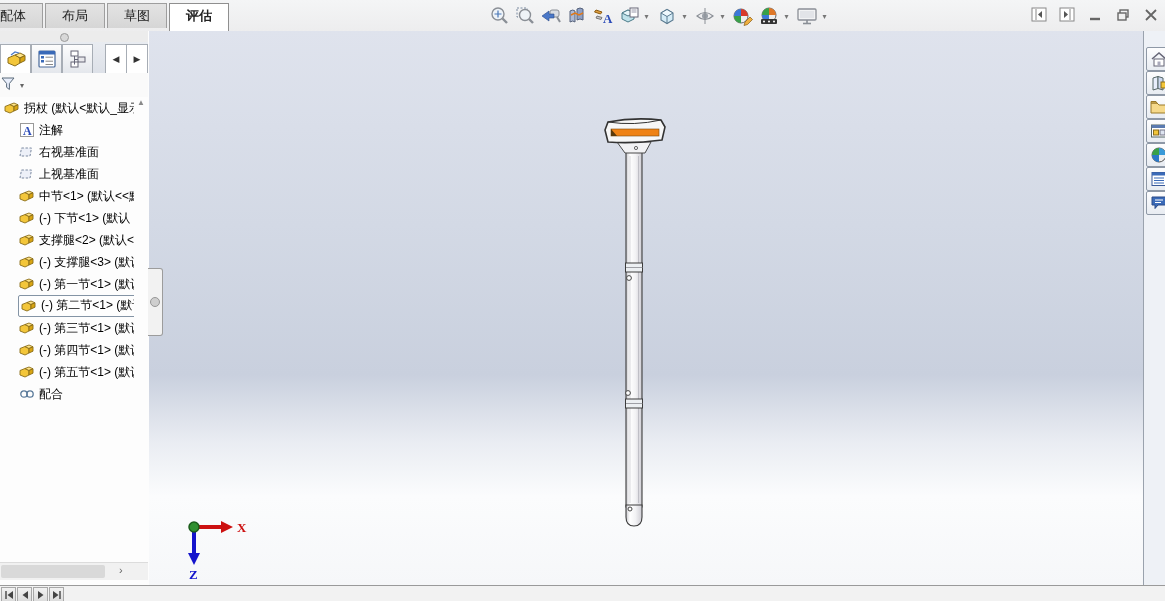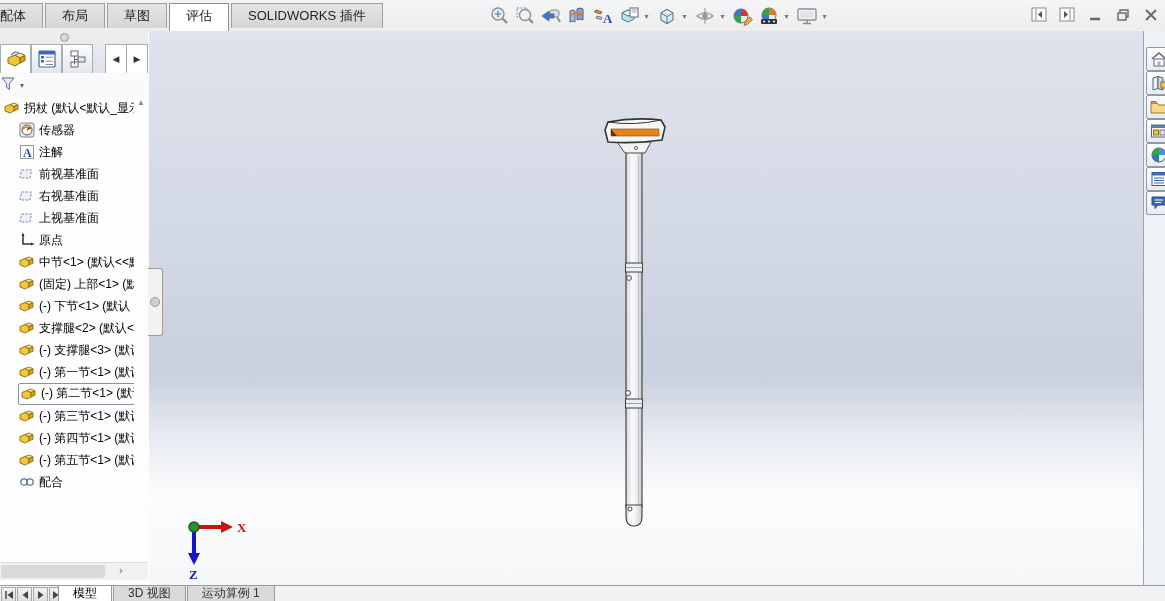--- a/index.html
+++ b/index.html
@@ -3,21 +3,21 @@
 <meta charset="utf-8">
 <style>
   html,body{margin:0;padding:0;}
   body{width:1165px;height:601px;overflow:hidden;font-family:"Liberation Sans",sans-serif;font-size:12px;background:#f0f0f0;-webkit-font-smoothing:antialiased;}
   #app{position:relative;width:1165px;height:601px;background:#f0f0f0;}
 
   
   #topbar{position:absolute;left:0;top:0;width:1165px;height:31px;background:linear-gradient(#f4f5f6,#ededee);border-bottom:1px solid #b6b6b6;}
   #ribbon-tabs{position:absolute;left:-30px;top:3px;height:27px;display:flex;}
   .rtab{height:24px;line-height:24px;padding:0 16px;margin-right:2px;background:linear-gradient(#e3e3e3,#d6d6d6);border:1px solid #9e9e9e;border-bottom:none;color:#222;font-size:13px;white-space:nowrap;}
-  .rtab.active{background:#fff;height:27px;border-color:#8f8f8f;}
+  .rtab.active{background:#fff;height:27px;border-color:#8f8f8f;font-weight:bold;}
   #hud-toolbar{position:absolute;left:486px;top:3px;height:26px;display:flex;align-items:center;}
   .hud-btn{width:24px;height:24px;margin:0 1px;display:flex;align-items:center;justify-content:center;}
   .hud-caret{font-size:8px;color:#777;width:9px;text-align:center;margin-right:3px;}
   #win-controls{position:absolute;right:2px;top:5px;display:flex;align-items:center;}
   .wc-btn{width:24px;height:20px;margin-left:4px;display:flex;align-items:center;justify-content:center;}
 
   
   #left-panel{position:absolute;left:0;top:31px;width:149px;height:554px;background:#fdfdfd;border-right:1px solid #a3a3a3;}
   #pin-strip{position:absolute;left:0;top:0;width:148px;height:11px;background:#ececec;}
   #pin-dot{position:absolute;left:60px;top:2px;width:7px;height:7px;border-radius:50%;background:#d8d8d8;border:1px solid #9a9a9a;}
@@ -68,21 +68,20 @@
 <body>
 
 <div id="app">
 
   <div id="topbar">
     <div id="ribbon-tabs">
         <div class="rtab">装配体</div>
         <div class="rtab">布局</div>
         <div class="rtab">草图</div>
         <div class="rtab active">评估</div>
-        <div class="rtab">SOLIDWORKS 插件</div>
       </div>
     <div id="hud-toolbar">
         <div class="hud-btn">
           <svg width="20" height="20" viewBox="0 0 20 20">
             <circle cx="9" cy="8" r="6" fill="#eef3f8" stroke="#8a8f96" stroke-width="1.4"></circle>
             <path d="M9,4.5 v7 M5.5,8 h7" stroke="#4a78b8" stroke-width="1.2"></path>
             <line x1="13.5" y1="12.5" x2="18" y2="17" stroke="#8a8f96" stroke-width="2.4"></line>
           </svg>
         </div>
         <div class="hud-btn">
@@ -257,90 +256,51 @@
               <path d="M2,6.5 L7,4.5 L11,6.5 L11,11 L7,13 L2,11 Z" fill="#f3c63a" stroke="#8a6d1a" stroke-width="0.9"></path>
               <path d="M7,4.5 L11,3 L15,4.8 L11,6.5 Z" fill="#ffe486" stroke="#8a6d1a" stroke-width="0.9"></path>
               <path d="M11,6.5 L15,4.8 L15,9.2 L11,11 Z" fill="#d9a512" stroke="#8a6d1a" stroke-width="0.9"></path>
             </svg>
           </span>
           <span class="tlabel">拐杖 (默认&lt;默认_显示</span>
         </div>
         <div class="trow">
           <span class="ticon">
             <svg width="16" height="16" viewBox="0 0 16 16">
-              <rect x="1" y="1" width="14" height="14" rx="2" fill="#e8e8ea" stroke="#888"></rect>
-              <circle cx="8" cy="8" r="5" fill="#fff" stroke="#555"></circle>
-              <path d="M4,7 A5,5 0 0,1 12,7" stroke="#e07818" stroke-width="1.6" fill="none"></path>
-              <line x1="8" y1="8" x2="11" y2="5.5" stroke="#333" stroke-width="1.2"></line>
-            </svg>
-          </span>
-          <span class="tlabel">传感器</span>
-        </div>
-        <div class="trow">
-          <span class="ticon">
-            <svg width="16" height="16" viewBox="0 0 16 16">
               <rect x="1.5" y="1.5" width="13" height="13" fill="#fff" stroke="#999"></rect>
               <text x="4" y="12.5" font-size="12" font-weight="bold" fill="#2a4ab8" font-family="Liberation Serif,serif">A</text>
             </svg>
           </span>
           <span class="tlabel">注解</span>
         </div>
         <div class="trow">
           <span class="ticon">
             <svg width="17" height="16" viewBox="0 0 17 16">
               <path d="M3.5,4 L13.5,4 L12,12 L2,12 Z" fill="rgba(190,205,235,0.25)" stroke="#7a88a0" stroke-width="1" stroke-dasharray="2.4 1.6"></path>
             </svg>
           </span>
-          <span class="tlabel">前视基准面</span>
+          <span class="tlabel">右视基准面</span>
         </div>
         <div class="trow">
           <span class="ticon">
             <svg width="17" height="16" viewBox="0 0 17 16">
               <path d="M3.5,4 L13.5,4 L12,12 L2,12 Z" fill="rgba(190,205,235,0.25)" stroke="#7a88a0" stroke-width="1" stroke-dasharray="2.4 1.6"></path>
             </svg>
           </span>
-          <span class="tlabel">右视基准面</span>
-        </div>
-        <div class="trow">
-          <span class="ticon">
-            <svg width="17" height="16" viewBox="0 0 17 16">
-              <path d="M3.5,4 L13.5,4 L12,12 L2,12 Z" fill="rgba(190,205,235,0.25)" stroke="#7a88a0" stroke-width="1" stroke-dasharray="2.4 1.6"></path>
-            </svg>
-          </span>
           <span class="tlabel">上视基准面</span>
         </div>
         <div class="trow">
           <span class="ticon">
-            <svg width="16" height="16" viewBox="0 0 16 16">
-              <path d="M4,2.5 L4,12 L13,12" stroke="#333" stroke-width="1.5" fill="none"></path>
-              <polygon points="2.5,4 4,0.5 5.5,4" fill="#333"></polygon>
-              <polygon points="12,10.5 15.5,12 12,13.5" fill="#333"></polygon>
-            </svg>
-          </span>
-          <span class="tlabel">原点</span>
-        </div>
-        <div class="trow">
-          <span class="ticon">
             <svg width="17" height="16" viewBox="0 0 17 16">
               <path d="M2,6.5 L7,4.5 L11,6.5 L11,11 L7,13 L2,11 Z" fill="#f3c63a" stroke="#8a6d1a" stroke-width="0.9"></path>
               <path d="M7,4.5 L11,3 L15,4.8 L11,6.5 Z" fill="#ffe486" stroke="#8a6d1a" stroke-width="0.9"></path>
               <path d="M11,6.5 L15,4.8 L15,9.2 L11,11 Z" fill="#d9a512" stroke="#8a6d1a" stroke-width="0.9"></path>
             </svg>
           </span>
           <span class="tlabel">中节&lt;1&gt; (默认&lt;&lt;默</span>
-        </div>
-        <div class="trow">
-          <span class="ticon">
-            <svg width="17" height="16" viewBox="0 0 17 16">
-              <path d="M2,6.5 L7,4.5 L11,6.5 L11,11 L7,13 L2,11 Z" fill="#f3c63a" stroke="#8a6d1a" stroke-width="0.9"></path>
-              <path d="M7,4.5 L11,3 L15,4.8 L11,6.5 Z" fill="#ffe486" stroke="#8a6d1a" stroke-width="0.9"></path>
-              <path d="M11,6.5 L15,4.8 L15,9.2 L11,11 Z" fill="#d9a512" stroke="#8a6d1a" stroke-width="0.9"></path>
-            </svg>
-          </span>
-          <span class="tlabel">(固定) 上部&lt;1&gt; (默</span>
         </div>
         <div class="trow">
           <span class="ticon">
             <svg width="17" height="16" viewBox="0 0 17 16">
               <path d="M2,6.5 L7,4.5 L11,6.5 L11,11 L7,13 L2,11 Z" fill="#f3c63a" stroke="#8a6d1a" stroke-width="0.9"></path>
               <path d="M7,4.5 L11,3 L15,4.8 L11,6.5 Z" fill="#ffe486" stroke="#8a6d1a" stroke-width="0.9"></path>
               <path d="M11,6.5 L15,4.8 L15,9.2 L11,11 Z" fill="#d9a512" stroke="#8a6d1a" stroke-width="0.9"></path>
             </svg>
           </span>
           <span class="tlabel">(-) 下节&lt;1&gt; (默认</span>
@@ -558,20 +518,15 @@
             <polygon points="2,1 7.5,5 2,9" fill="#444"></polygon>
           </svg>
         </div>
         <div class="snav">
           <svg width="10" height="10" viewBox="0 0 10 10">
             <line x1="8" y1="1" x2="8" y2="9" stroke="#444" stroke-width="1.4"></line>
             <polygon points="1,1 6.5,5 1,9" fill="#444"></polygon>
           </svg>
         </div>
       </div>
-    <div id="sheet-tabs">
-        <div class="stab active">模型</div>
-        <div class="stab">3D 视图</div>
-        <div class="stab">运动算例 1</div>
-      </div>
   </div>
 
 </div>
 
 </body></html>

